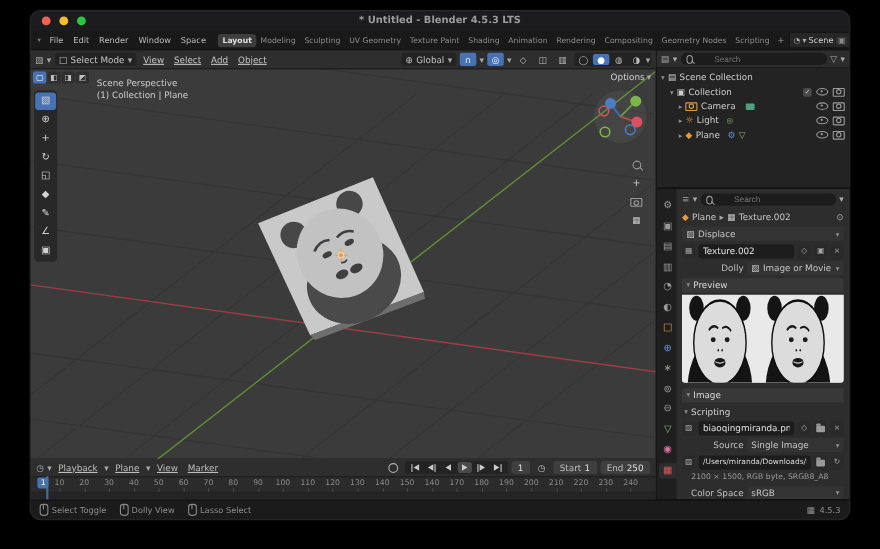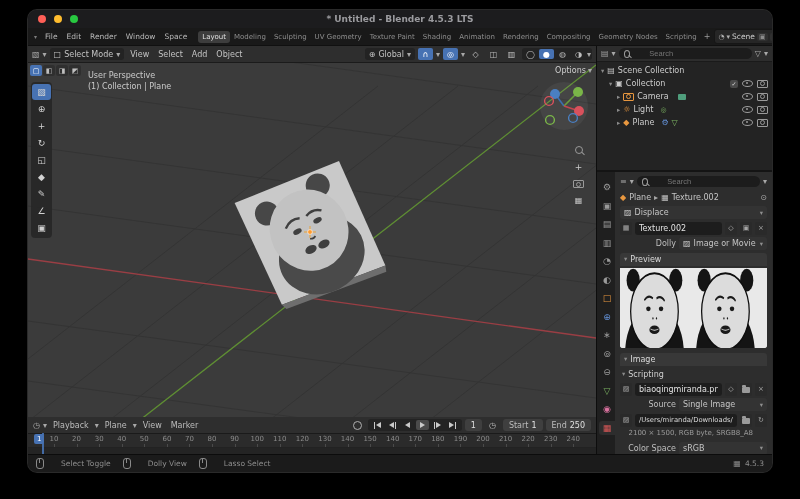--- a/index.html
+++ b/index.html
@@ -14,37 +14,37 @@
   .dot-red{background:#ff5f57}.dot-yellow{background:#febc2e}.dot-green{background:#28c840}
   .wtitle{position:absolute;left:0;right:0;text-align:center;font-size:9px;font-weight:bold;color:#9b9b9f;}
   
   .topbar{height:17px;background:#191919;display:flex;align-items:center;padding:0 4px;gap:1px;
     font-size:7.5px;color:#b9b9b9;flex:0 0 auto;border-bottom:1px solid #101010;}
   .blogo{width:10px;height:10px;border-radius:50%;background:radial-gradient(circle at 35% 35%,#ffb36b,#e87d0d);margin-right:1px;}
   .tb-chev{color:#7d7d7d;font-size:6px;margin-right:3px;}
   .menu-item{padding:1px 4px;border-radius:2px;}
   .wtabs{display:flex;align-items:center;margin-left:6px;gap:0;}
   .wtab{padding:2px 4px;border-radius:3px;color:#8d8d8d;font-size:7px;white-space:nowrap;}
-  .wtab.active{background:#3d3d3d;color:#e0e0e0;}
+  .wtab.active{background:#3d3d3d;color:#e0e0e0;font-weight:bold;}
   .wtab.addtab{color:#9d9d9d;font-size:8px;padding:0 3px;}
   .tb-right{margin-left:auto;display:flex;gap:4px;align-items:center;}
   .dsel{display:flex;align-items:center;gap:2px;background:#262626;border:1px solid #161616;
     border-radius:3px;height:13px;padding:0 3px;font-size:7.5px;color:#cfcfcf;}
   .dsel .ic{font-size:7px;color:#b0b0b0;}
   .dsel .mini{font-size:7px;color:#8b8b8b;background:#303030;border-radius:2px;padding:0 2px;}
   
   .main{display:flex;flex:1 1 auto;min-height:0;}
   .left{width:568px;display:flex;flex-direction:column;border-right:1px solid #0d0d0d;min-width:0;}
   
   .viewport{position:relative;flex:1;background:#3b3b3b;overflow:hidden;}
   .vp-header{position:relative;z-index:4;height:16px;background:#2e2e2e;border-bottom:1px solid #1b1b1b;
     display:flex;align-items:center;padding:0 4px;gap:3px;font-size:8px;color:#c3c3c3;}
   .vph-ic{color:#a8a8a8;font-size:8px;}
   .pill{display:flex;align-items:center;gap:3px;background:#232323;border-radius:3px;height:12px;padding:0 4px;}
-  .vpmenu{padding:0 3px;}
+  .vpmenu{padding:0 3px;text-decoration:underline;}
   .hgap{flex:1;}
   .hbtn{display:flex;align-items:center;justify-content:center;height:12px;min-width:13px;border-radius:2px;
     color:#bdbdbd;font-size:8px;padding:0 1px;}
   .hbtn.on{background:#4772b3;color:#fff;}
   .shadegrp{display:flex;background:#232323;border-radius:3px;height:12px;align-items:center;padding:0 1px;gap:1px;}
   .shadegrp .hbtn{height:10px;}
   .vp-toolheader{position:absolute;z-index:3;top:18px;left:2px;right:4px;height:13px;display:flex;align-items:center;gap:1px;
     font-size:7.5px;color:#bdbdbd;}
   .tsbtn{width:12px;height:11px;display:flex;align-items:center;justify-content:center;background:#2d2d2dcc;
     border-radius:2px;font-size:7px;color:#bfbfbf;}
@@ -128,21 +128,21 @@
   .panelhdr{height:13px;background:#383838;border-radius:3px 3px 0 0;display:flex;align-items:center;gap:3px;
     padding:0 4px;color:#dadada;flex:0 0 auto;}
   .subhdr{height:12px;display:flex;align-items:center;gap:3px;padding:0 2px;color:#cfcfcf;flex:0 0 auto;}
   .preview-body{background:#e9e9e9;border-radius:0 0 3px 3px;height:80px;overflow:hidden;flex:0 0 auto;}
   .infoline{font-size:7px;color:#9a9a9a;text-align:right;padding-right:14px;height:10px;flex:0 0 auto;}
   .pathtext{font-size:6.8px;color:#dcdcdc;white-space:nowrap;overflow:hidden;}
   .nameval{color:#e2e2e2;white-space:nowrap;overflow:hidden;}
   
   .statusbar{height:17px;background:#1b1b1b;border-top:1px solid #0c0c0c;display:flex;align-items:center;
     gap:12px;padding:0 8px;font-size:7.5px;color:#8d8d8d;flex:0 0 auto;}
-  .hint{display:flex;align-items:center;gap:17px;}
+  .hint{display:flex;align-items:center;gap:3px;}
   .sb-right{margin-left:auto;display:flex;align-items:center;gap:4px;color:#8d8d8d;}
   .ic7{font-size:7px;}.ic8{font-size:8px;}
   .orange{color:#e8973f;}.green{color:#7cb462;}.blue{color:#6492d8;}.redish{color:#d95757;}.pink{color:#d9719e;}
 </style>
 </head>
 <body>
 
 <div class="stage">
   <div class="window">
 
@@ -249,21 +249,21 @@
             <span class="vtool">+</span>
             <span class="vtool">↻</span>
             <span class="vtool">◱</span>
             <span class="vtool">◆</span>
             <span class="vtool">✎</span>
             <span class="vtool">∠</span>
             <span class="vtool">▣</span>
           </div>
 
           <div class="vp-overlay-text">
-            <div>User Perspective</div>
+            <div>Scene Perspective</div>
             <div>(1) Collection | Plane</div>
           </div>
 
           <svg class="vpcanvas" viewBox="0 0 568 374" preserveAspectRatio="none">
             <g stroke="#343434" stroke-width="1">
               <line x1="0" y1="-20" x2="568" y2="58"></line>
                 <line x1="0" y1="40" x2="568" y2="118"></line>
               <line x1="0" y1="100" x2="568" y2="178"></line>
                 <line x1="0" y1="160" x2="568" y2="238"></line>
               <line x1="0" y1="275" x2="568" y2="352"></line>

